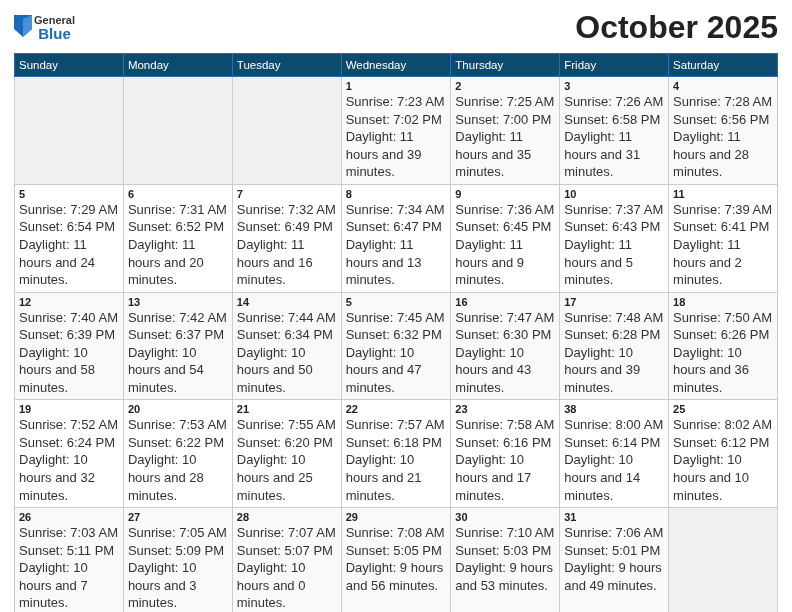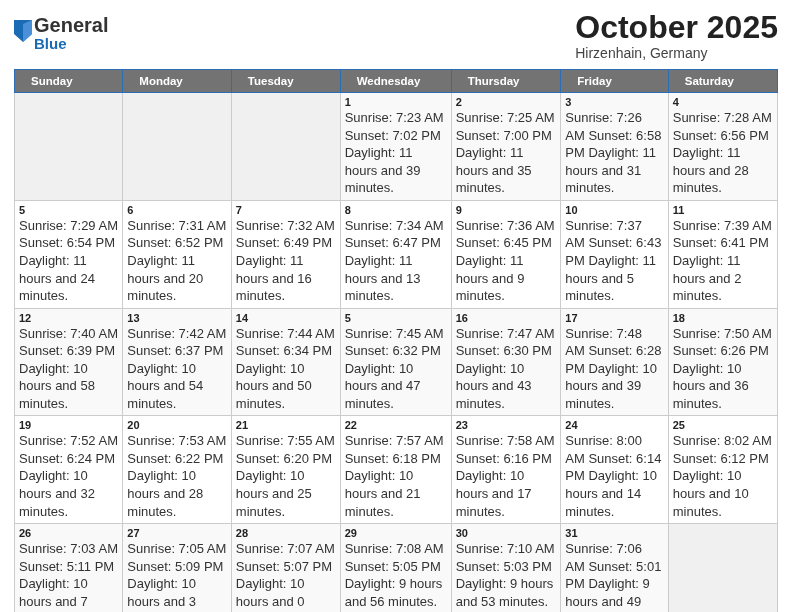--- a/index.html
+++ b/index.html
@@ -25,59 +25,60 @@
       display: flex;
       align-items: center;
       margin-top: 4px;
     }
     .logo-text {
       display: flex;
       flex-direction: column;
       line-height: 1.1;
     }
     .logo-general {
-      font-size: 20px;
+      font-size: 11px;
       font-weight: bold;
       color: #333;
     }
     .logo-blue {
       font-size: 15px;
       font-weight: bold;
       color: #1a6bb5;
+      text-align: center;
     }
     .logo-icon {
       width: 18px;
       height: 22px;
       margin-right: 2px;
       margin-top: -4px;
     }
     .title-block {
-      text-align: left;
+      text-align: center;
     }
     .month-title {
       font-size: 32px;
       font-weight: bold;
       color: #222;
       line-height: 1.1;
     }
     .subtitle {
       font-size: 14px;
       color: #444;
     }
     .calendar {
       width: 100%;
       border-collapse: collapse;
       border: 1px solid #ccc;
     }
     .calendar th {
-      background: #737373;
+      background: #0c4a6e;
       color: #fff;
       font-size: 11.5px;
-      font-weight: bold;
-      padding: 5px 16px;
+      font-weight: normal;
+      padding: 5px 4px;
       text-align: left;
       border: 1px solid #2a6db5;
     }
     .calendar td {
       vertical-align: top;
       border: 1px solid #ccc;
       padding: 3px 4px;
       width: 113px;
       min-height: 68px;
       height: 72px;
@@ -115,21 +116,20 @@
         <polygon points="0,0 18,0 18,14 9,22 0,14" fill="#1a6bb5"></polygon>
         <polygon points="9,4 18,0 18,14 9,22" fill="#4a90d9"></polygon>
       </svg>
       <div class="logo-text">
         <span class="logo-general">General</span>
         <span class="logo-blue">Blue</span>
       </div>
     </div>
     <div class="title-block">
       <div class="month-title">October 2025</div>
-      <div class="subtitle">Hirzenhain, Germany</div>
     </div>
   </div>
 
   <table class="calendar">
     <thead>
       <tr>
       <th>Sunday</th>
           <th>Monday</th>
           <th>Tuesday</th>
           <th>Wednesday</th>
@@ -304,21 +304,21 @@
 and 21 minutes.</div>
           </td>
           <td>
             <span class="day-num">23</span>
             <div class="day-info">Sunrise: 7:58 AM
 Sunset: 6:16 PM
 Daylight: 10 hours
 and 17 minutes.</div>
           </td>
           <td>
-            <span class="day-num">24</span>
+            <span class="day-num">38</span>
             <div class="day-info">Sunrise: 8:00 AM
 Sunset: 6:14 PM
 Daylight: 10 hours
 and 14 minutes.</div>
           </td>
           <td>
             <span class="day-num">25</span>
             <div class="day-info">Sunrise: 8:02 AM
 Sunset: 6:12 PM
 Daylight: 10 hours

